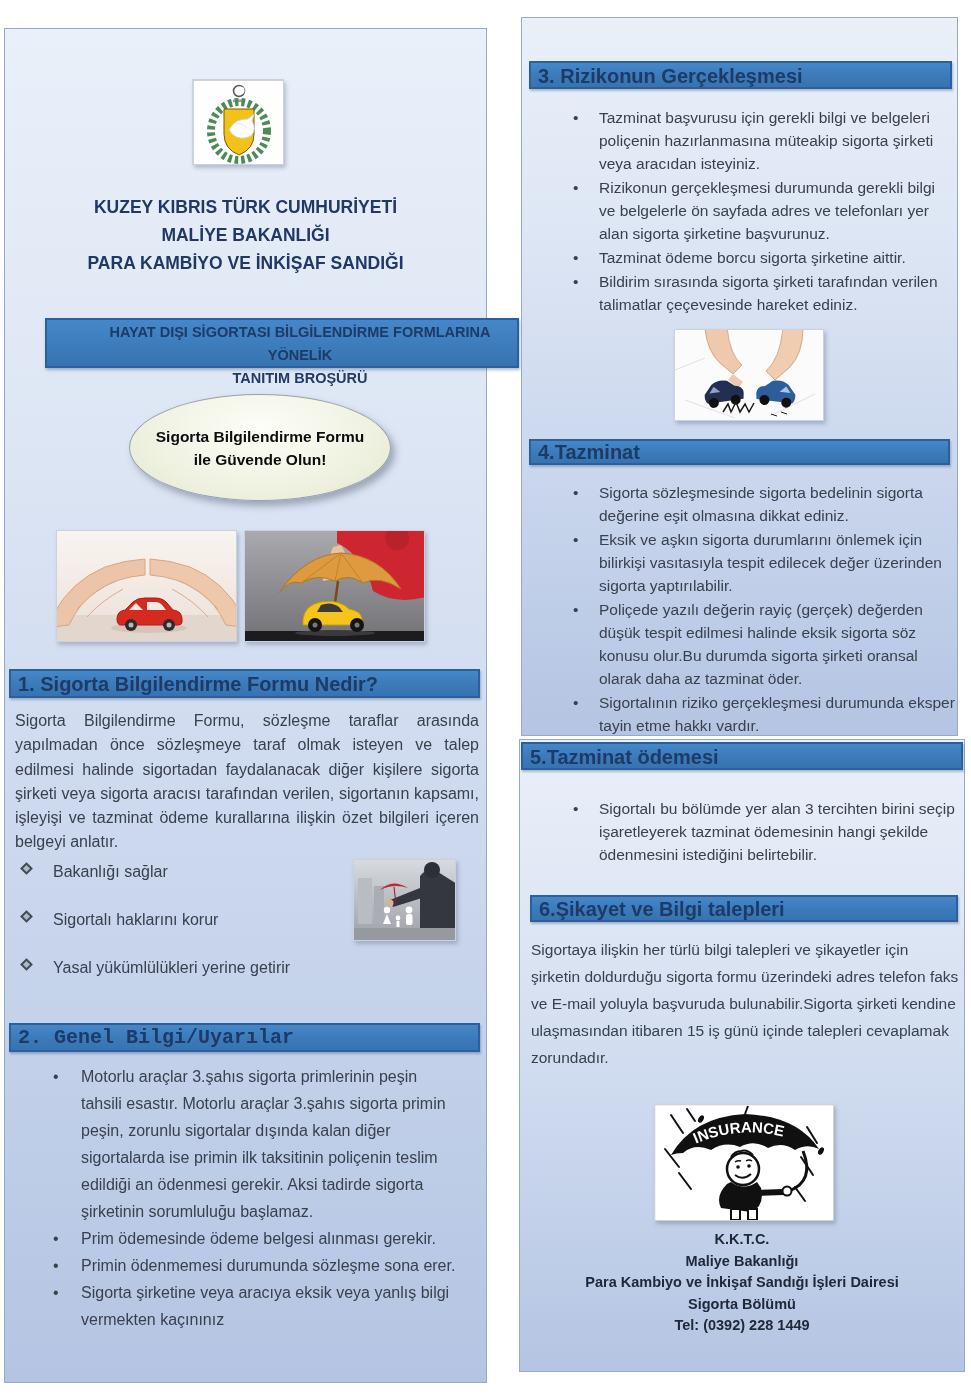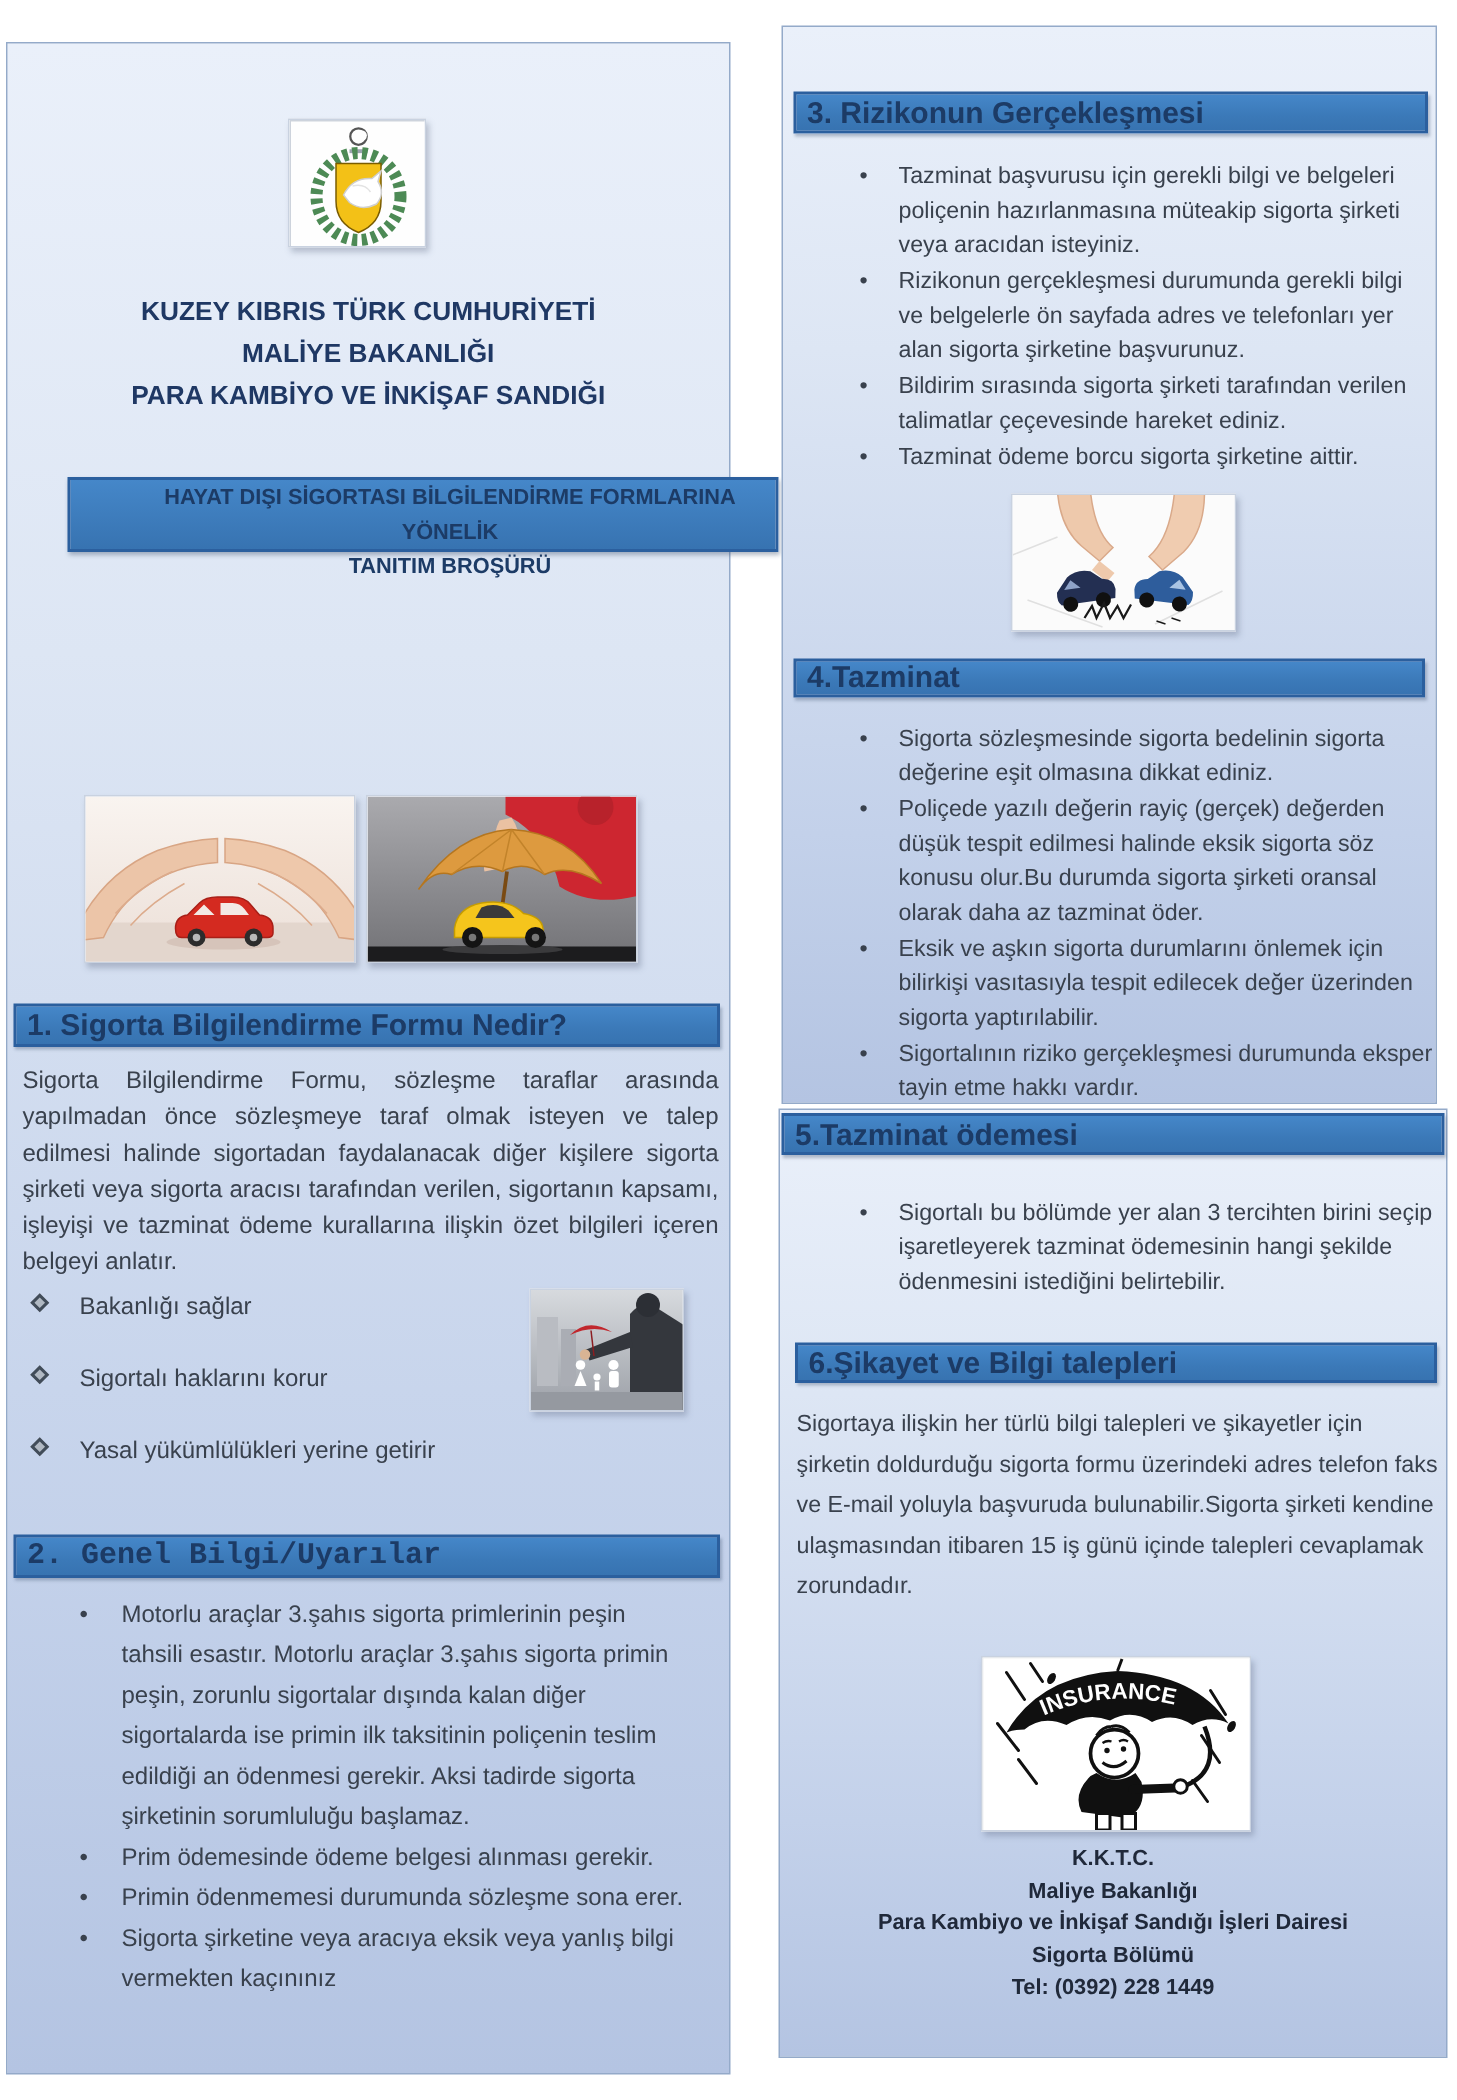--- a/index.html
+++ b/index.html
@@ -57,20 +57,24 @@
     <div>KUZEY KIBRIS TÜRK CUMHURİYETİ</div>
     <div>MALİYE BAKANLIĞI</div>
     <div>PARA KAMBİYO VE İNKİŞAF SANDIĞI</div>
   </div>
 
   <div class="abs banner">
     <div>HAYAT DIŞI SİGORTASI  BİLGİLENDİRME FORMLARINA YÖNELİK</div>
     <div>TANITIM  BROŞÜRÜ</div>
   </div>
 
+  <div class="abs oval">
+    <div>Sigorta Bilgilendirme Formu</div>
+    <div>ile Güvende Olun!</div>
+  </div>
 
   <div class="abs imgbox" style="left:51px;top:501px;width:181px;height:112px;">
     <svg viewBox="0 0 181 112" width="181" height="112">
       <defs>
           <linearGradient id="lg1" x1="0" y1="0" x2="0" y2="1">
             <stop offset="0" stop-color="#f9f4f0"></stop>
             <stop offset="1" stop-color="#ecdfd7"></stop>
           </linearGradient>
         </defs>
       <rect width="181" height="112" fill="url(#lg1)"></rect>
@@ -170,22 +174,22 @@
 
 <div class="panel" id="panel-right-top">
 
   <div class="abs bar" style="left:7px;top:43px;width:423px;height:28px;">
     <span>3. Rizikonun Gerçekleşmesi</span>
   </div>
 
   <ul class="abs blist rlist" id="s3-list">
       <li><span>Tazminat başvurusu için gerekli bilgi ve belgeleri poliçenin hazırlanmasına müteakip sigorta şirketi veya aracıdan isteyiniz.</span></li>
       <li><span>Rizikonun gerçekleşmesi durumunda gerekli bilgi ve belgelerle ön sayfada adres ve telefonları yer alan sigorta şirketine başvurunuz.</span></li>
+      <li><span>Tazminat ödeme borcu sigorta şirketine aittir.</span></li>
       <li><span>Bildirim sırasında sigorta şirketi tarafından verilen talimatlar çeçevesinde hareket ediniz.</span></li>
-      <li><span>Tazminat ödeme borcu sigorta şirketine aittir.</span></li>
     </ul>
 
   <div class="abs imgbox" style="left:152px;top:311px;width:150px;height:92px;">
     <svg viewBox="0 0 150 92" width="150" height="92">
       <rect width="150" height="92" fill="#fbfbfb"></rect>
       <path d="M10,70 L60,88 M95,86 L140,64 M0,40 L30,28" stroke="#e0e0e0" fill="none"></path>
       <path d="M30,-2 q2,24 16,36 l12,10 9,-9 q-12,-10 -15,-37 z" fill="#eec9ac" stroke="#d9a98a"></path>
       <path d="M58,44 l10,8 -5,6 -10,-8 z" fill="#eec9ac"></path>
       <path d="M128,-2 q0,26 -14,40 l-14,12 -9,-9 q14,-12 17,-43 z" fill="#f0ccb0" stroke="#d9a98a"></path>
       <path d="M100,50 l-12,10 5,6 12,-10 z" fill="#f0ccb0"></path>
@@ -205,22 +209,22 @@
       <path d="M96,84 l6,2 M106,82 l6,2" stroke="#1a1a1a"></path>
     </svg>
   </div>
 
   <div class="abs bar" style="left:7px;top:421px;width:421px;height:26px;line-height:21px;">
     <span>4.Tazminat</span>
   </div>
 
   <ul class="abs blist rlist" id="s4-list">
       <li><span>Sigorta sözleşmesinde sigorta bedelinin sigorta değerine eşit olmasına dikkat ediniz.</span></li>
+      <li><span>Eksik ve aşkın sigorta durumlarını önlemek için bilirkişi vasıtasıyla tespit edilecek değer üzerinden sigorta yaptırılabilir.</span></li>
       <li><span>Poliçede yazılı değerin rayiç (gerçek) değerden düşük tespit edilmesi halinde eksik sigorta söz konusu olur.Bu durumda sigorta şirketi oransal olarak daha az tazminat öder.</span></li>
-      <li><span>Eksik ve aşkın sigorta durumlarını önlemek için bilirkişi vasıtasıyla tespit edilecek değer üzerinden sigorta yaptırılabilir.</span></li>
       <li><span>Sigortalının riziko gerçekleşmesi durumunda eksper tayin etme hakkı vardır.</span></li>
     </ul>
 
 </div>
 
 <div class="panel" id="panel-right-bottom">
 
   <div class="abs bar" style="left:1px;top:2px;width:442px;height:28px;">
     <span>5.Tazminat ödemesi</span>
   </div>

